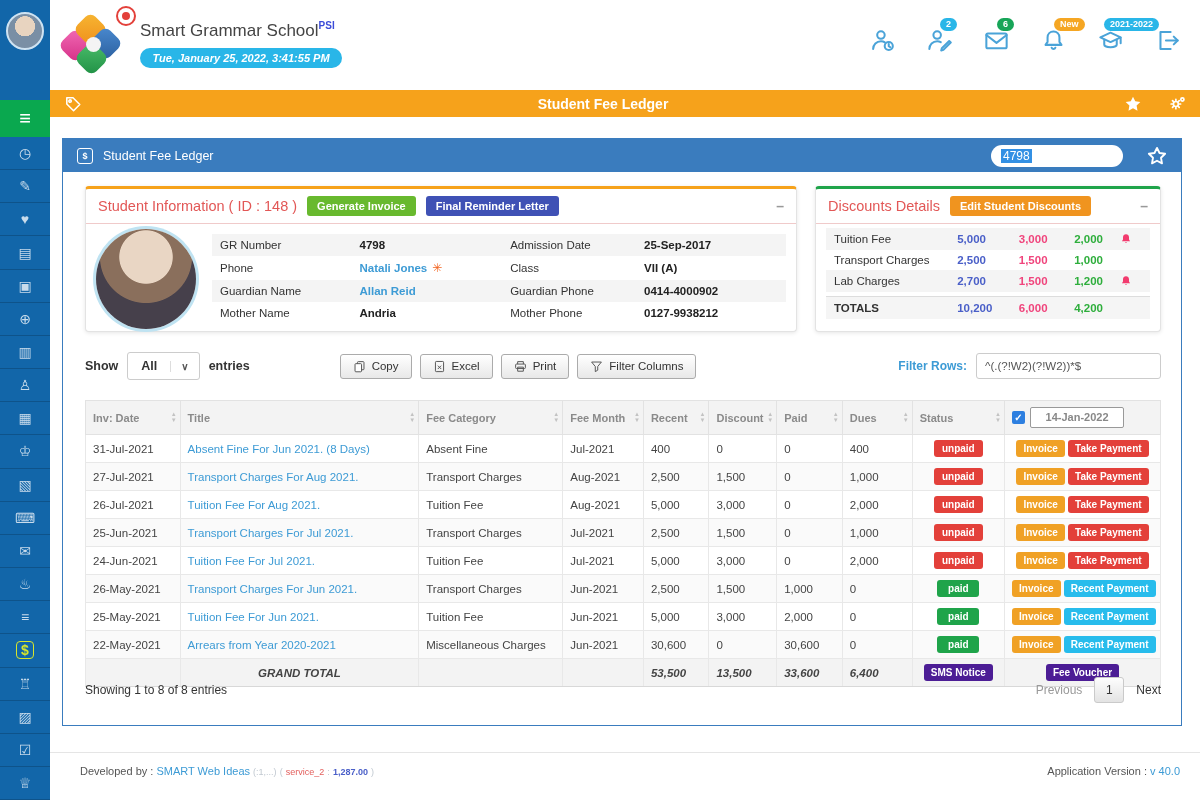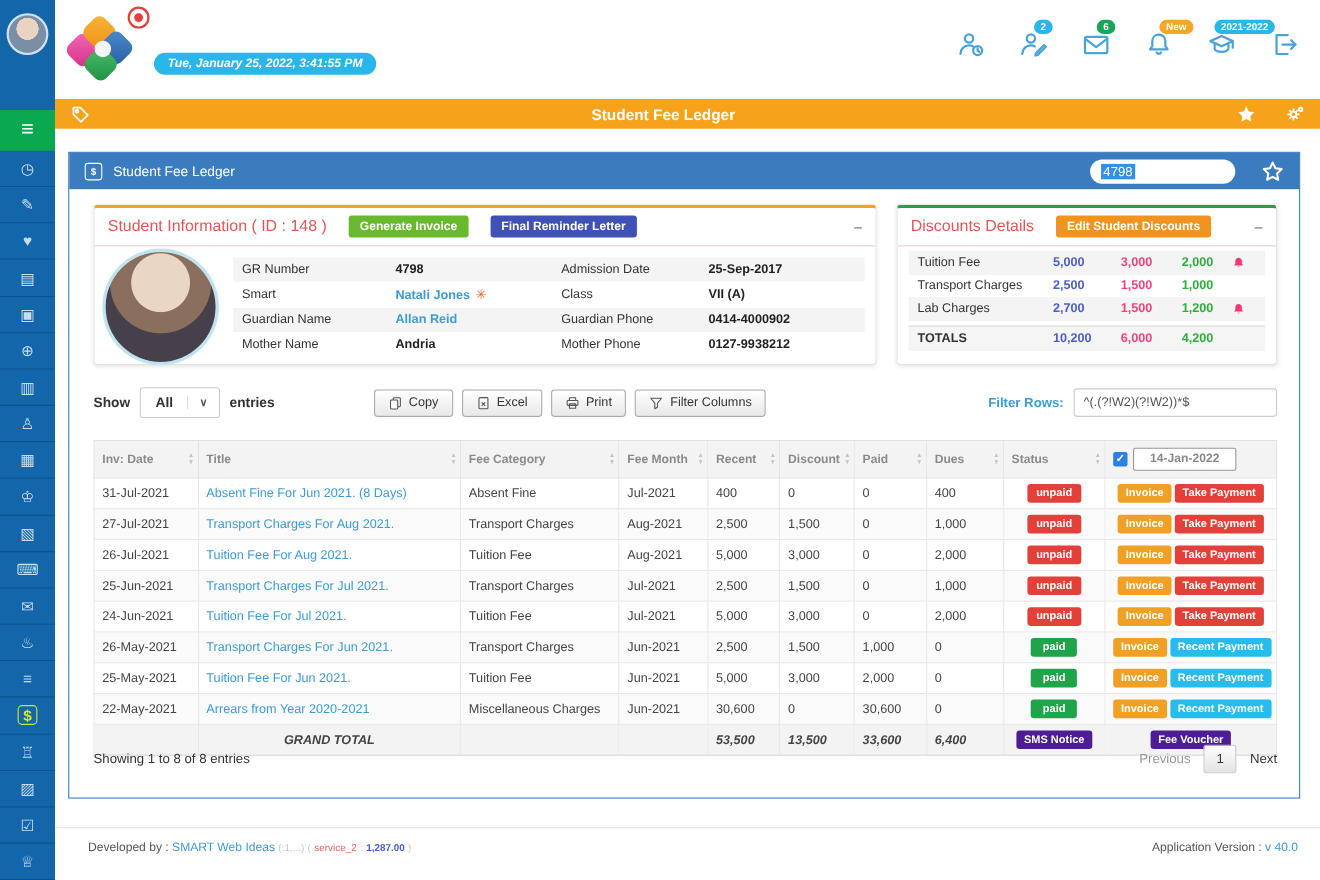--- a/index.html
+++ b/index.html
@@ -60,21 +60,21 @@
               padding:0 10px;cursor:text}
   .search-box .sel{background:#3390E4;color:#fff;font-size:12px;padding:0 2px}
   .ph-star{width:20px;height:20px;margin-left:14px;cursor:pointer}
   .ph-star svg{width:20px;height:20px;fill:none;stroke:#fff;stroke-width:1.5;stroke-linejoin:round}
   .panel-body{position:relative;height:553px}
 
   
   .card{position:absolute;background:#fff;border:1px solid #e3e3e3;border-radius:4px;box-shadow:0 1px 4px rgba(0,0,0,.1)}
   .card-si{left:22px;top:14px;width:712px;height:146px;border-top:3px solid #F6A21B}
   .card-dd{left:752px;top:14px;width:346px;height:146px;border-top:3px solid #1FA44A}
-  .card-head{display:flex;align-items:center;gap:20px;padding:7px 12px;border-bottom:1px solid #f0caca}
+  .card-head{display:flex;align-items:center;gap:10px;padding:7px 12px;border-bottom:1px solid #f0caca}
   .card-title{color:#E25756;font-size:14.5px;white-space:nowrap}
   .btn{border:none;border-radius:3px;color:#fff;font-size:11px;font-weight:bold;padding:4px 10px;font-family:inherit;cursor:pointer;white-space:nowrap}
   .btn-green{background:#68B92E}
   .btn-indigo{background:#3F51B5}
   .btn-orange{background:#F0941F}
   .collapse{margin-left:auto;color:#999;font-weight:bold;cursor:pointer;font-size:14px;line-height:1}
 
   .si-body{display:flex;padding:5px 10px;gap:16px;align-items:center}
   .photo{width:100px;height:100px;border-radius:50%;flex:none;box-shadow:0 0 0 3px #BFE3F2;
          background:radial-gradient(circle at 50% 28%,#e9d6c4 0 30%,#8a6f5c 31% 52%,#46404b 53% 100%)}
@@ -230,20 +230,23 @@
 
 <header class="topbar">
   <div class="logo">
     <div class="petal p-pink"></div>
       <div class="petal p-orange"></div>
     <div class="petal p-blue"></div>
       <div class="petal p-green"></div>
       <div class="p-core"></div>
   </div>
   <div class="rec-dot"></div>
+  <div class="school">
+    <span>Smart Grammar School</span><sup>PSI</sup>
+  </div>
   <div class="date-pill">Tue, January 25, 2022, 3:41:55 PM</div>
 
   <div class="top-icons">
     <span class="tico">
       <svg viewBox="0 0 16 16">
           <circle cx="7" cy="4.5" r="2.4"></circle>
           <path d="M2 13.5c0-2.8 2.2-5 5-5 .9 0 1.8.2 2.5.7"></path>
           <circle cx="12" cy="11.5" r="2.6"></circle>
           <path d="M12 10.2v1.4l1 .7"></path>
         </svg>
@@ -338,21 +341,21 @@
       <div class="si-body">
         <div class="photo"></div>
         <div class="info-grid">
           <div class="i-row alt">
             <span class="lab">GR Number</span>
             <span class="val">4798</span>
             <span class="lab">Admission Date</span>
             <span class="val">25-Sep-2017</span>
           </div>
           <div class="i-row">
-            <span class="lab">Smart</span>
+            <span class="lab">Phone</span>
             <span><span class="val link">Natali Jones</span><span class="gear-o">✳</span></span>
             <span class="lab">Class</span>
             <span class="val">VII (A)</span>
           </div>
           <div class="i-row alt">
             <span class="lab">Guardian Name</span>
             <span class="val link">Allan Reid</span>
             <span class="lab">Guardian Phone</span>
             <span class="val">0414-4000902</span>
           </div>

